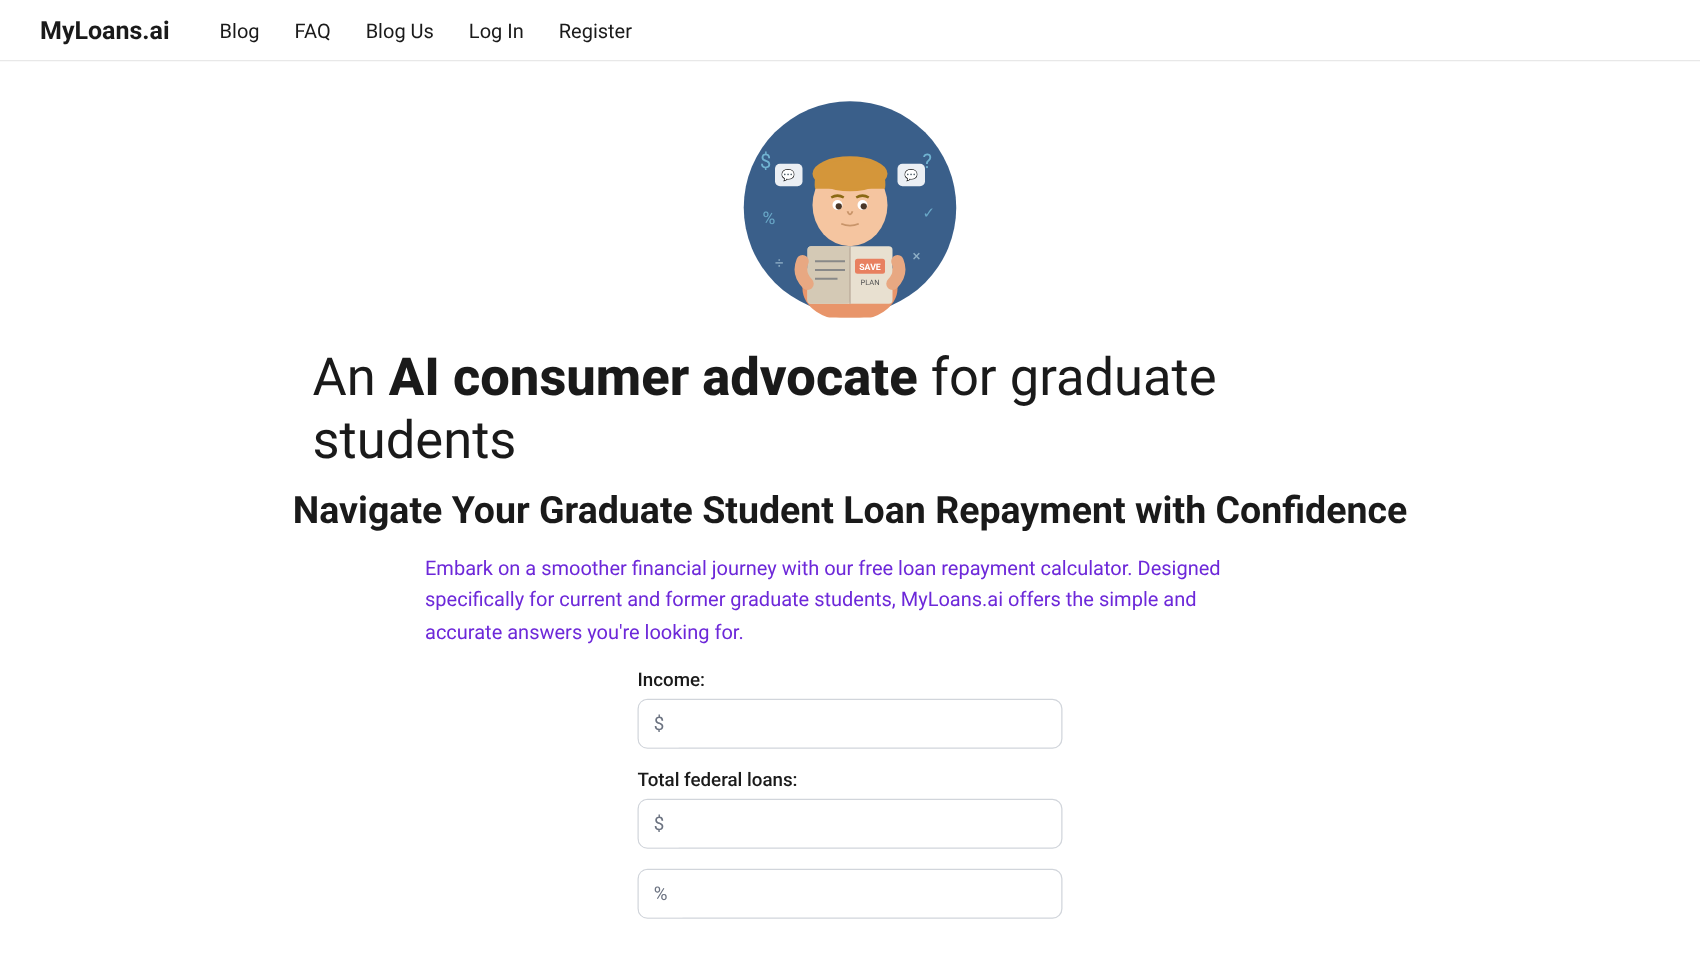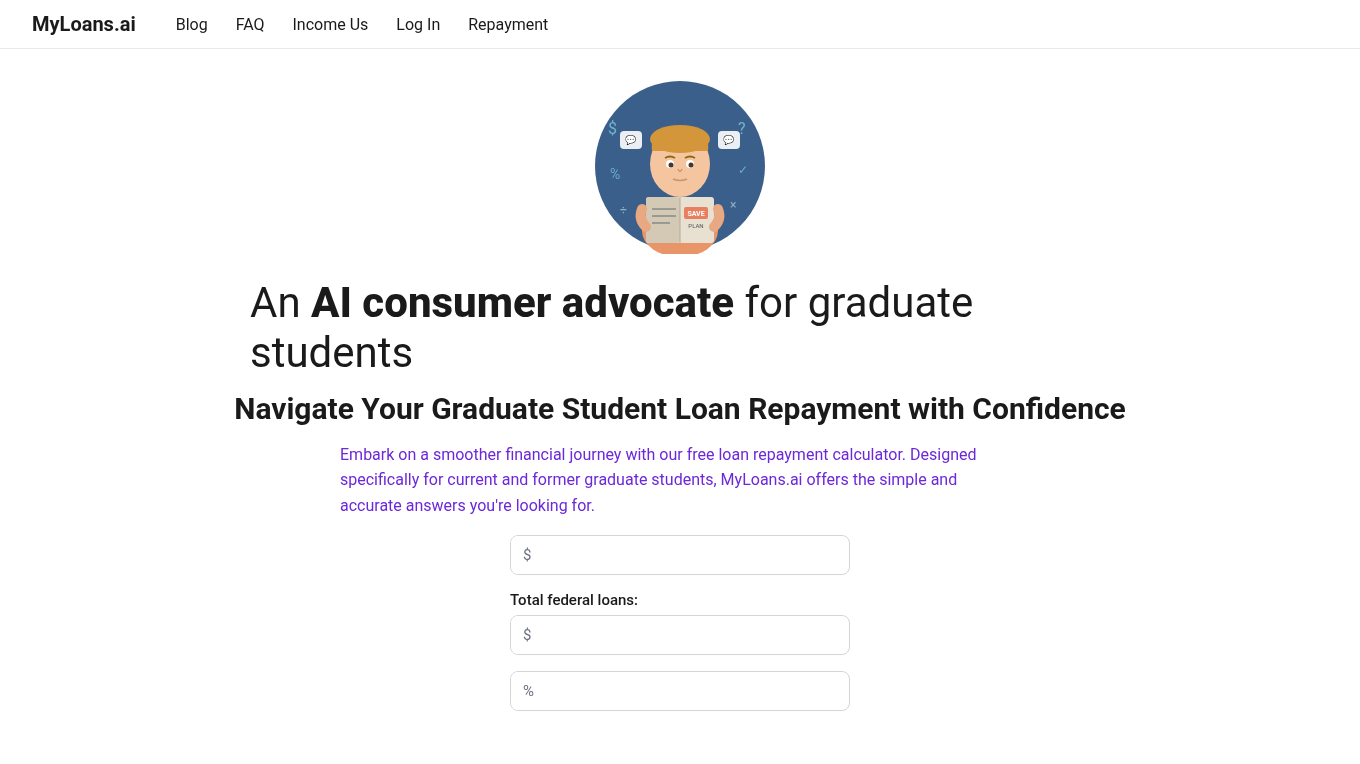--- a/index.html
+++ b/index.html
@@ -155,23 +155,23 @@
     }
   </style>
 </head>
 <body>
 
 <header class="header">
   <a class="logo">MyLoans.ai</a>
   <nav>
     <a>Blog</a>
     <a>FAQ</a>
-    <a>Income Us</a>
+    <a>Blog Us</a>
     <a>Log In</a>
-    <a>Repayment</a>
+    <a>Register</a>
   </nav>
 </header>
 
 <main class="main">
 
   <svg class="hero-image" viewBox="0 0 180 175" xmlns="http://www.w3.org/2000/svg">
 
     <circle cx="90" cy="87" r="85" fill="#3a5f8a"></circle>
 
     <text x="18" y="55" font-size="16" fill="#7ec8e3" opacity="0.8">$</text>
@@ -228,20 +228,23 @@
     <span>An </span><span class="bold">AI consumer advocate</span><span> for graduate students</span>
   </h1>
 
   <h2 class="hero-subtitle">Navigate Your Graduate Student Loan Repayment with Confidence</h2>
 
   <p class="hero-desc">Embark on a smoother financial journey with our free loan repayment calculator. Designed specifically for current and former graduate students, MyLoans.ai offers the simple and accurate answers you're looking for.</p>
 
   <div class="form-container">
 
     <div class="field-group">
+      <label class="field-label">
+        <span>Income:</span>
+      </label>
       <div class="input-wrapper">
         <span class="input-prefix">$</span>
         <input type="text" style="">
       </div>
     </div>
 
     <div class="field-group">
       <label class="field-label">
         <span>Total federal loans:</span>
       </label>

